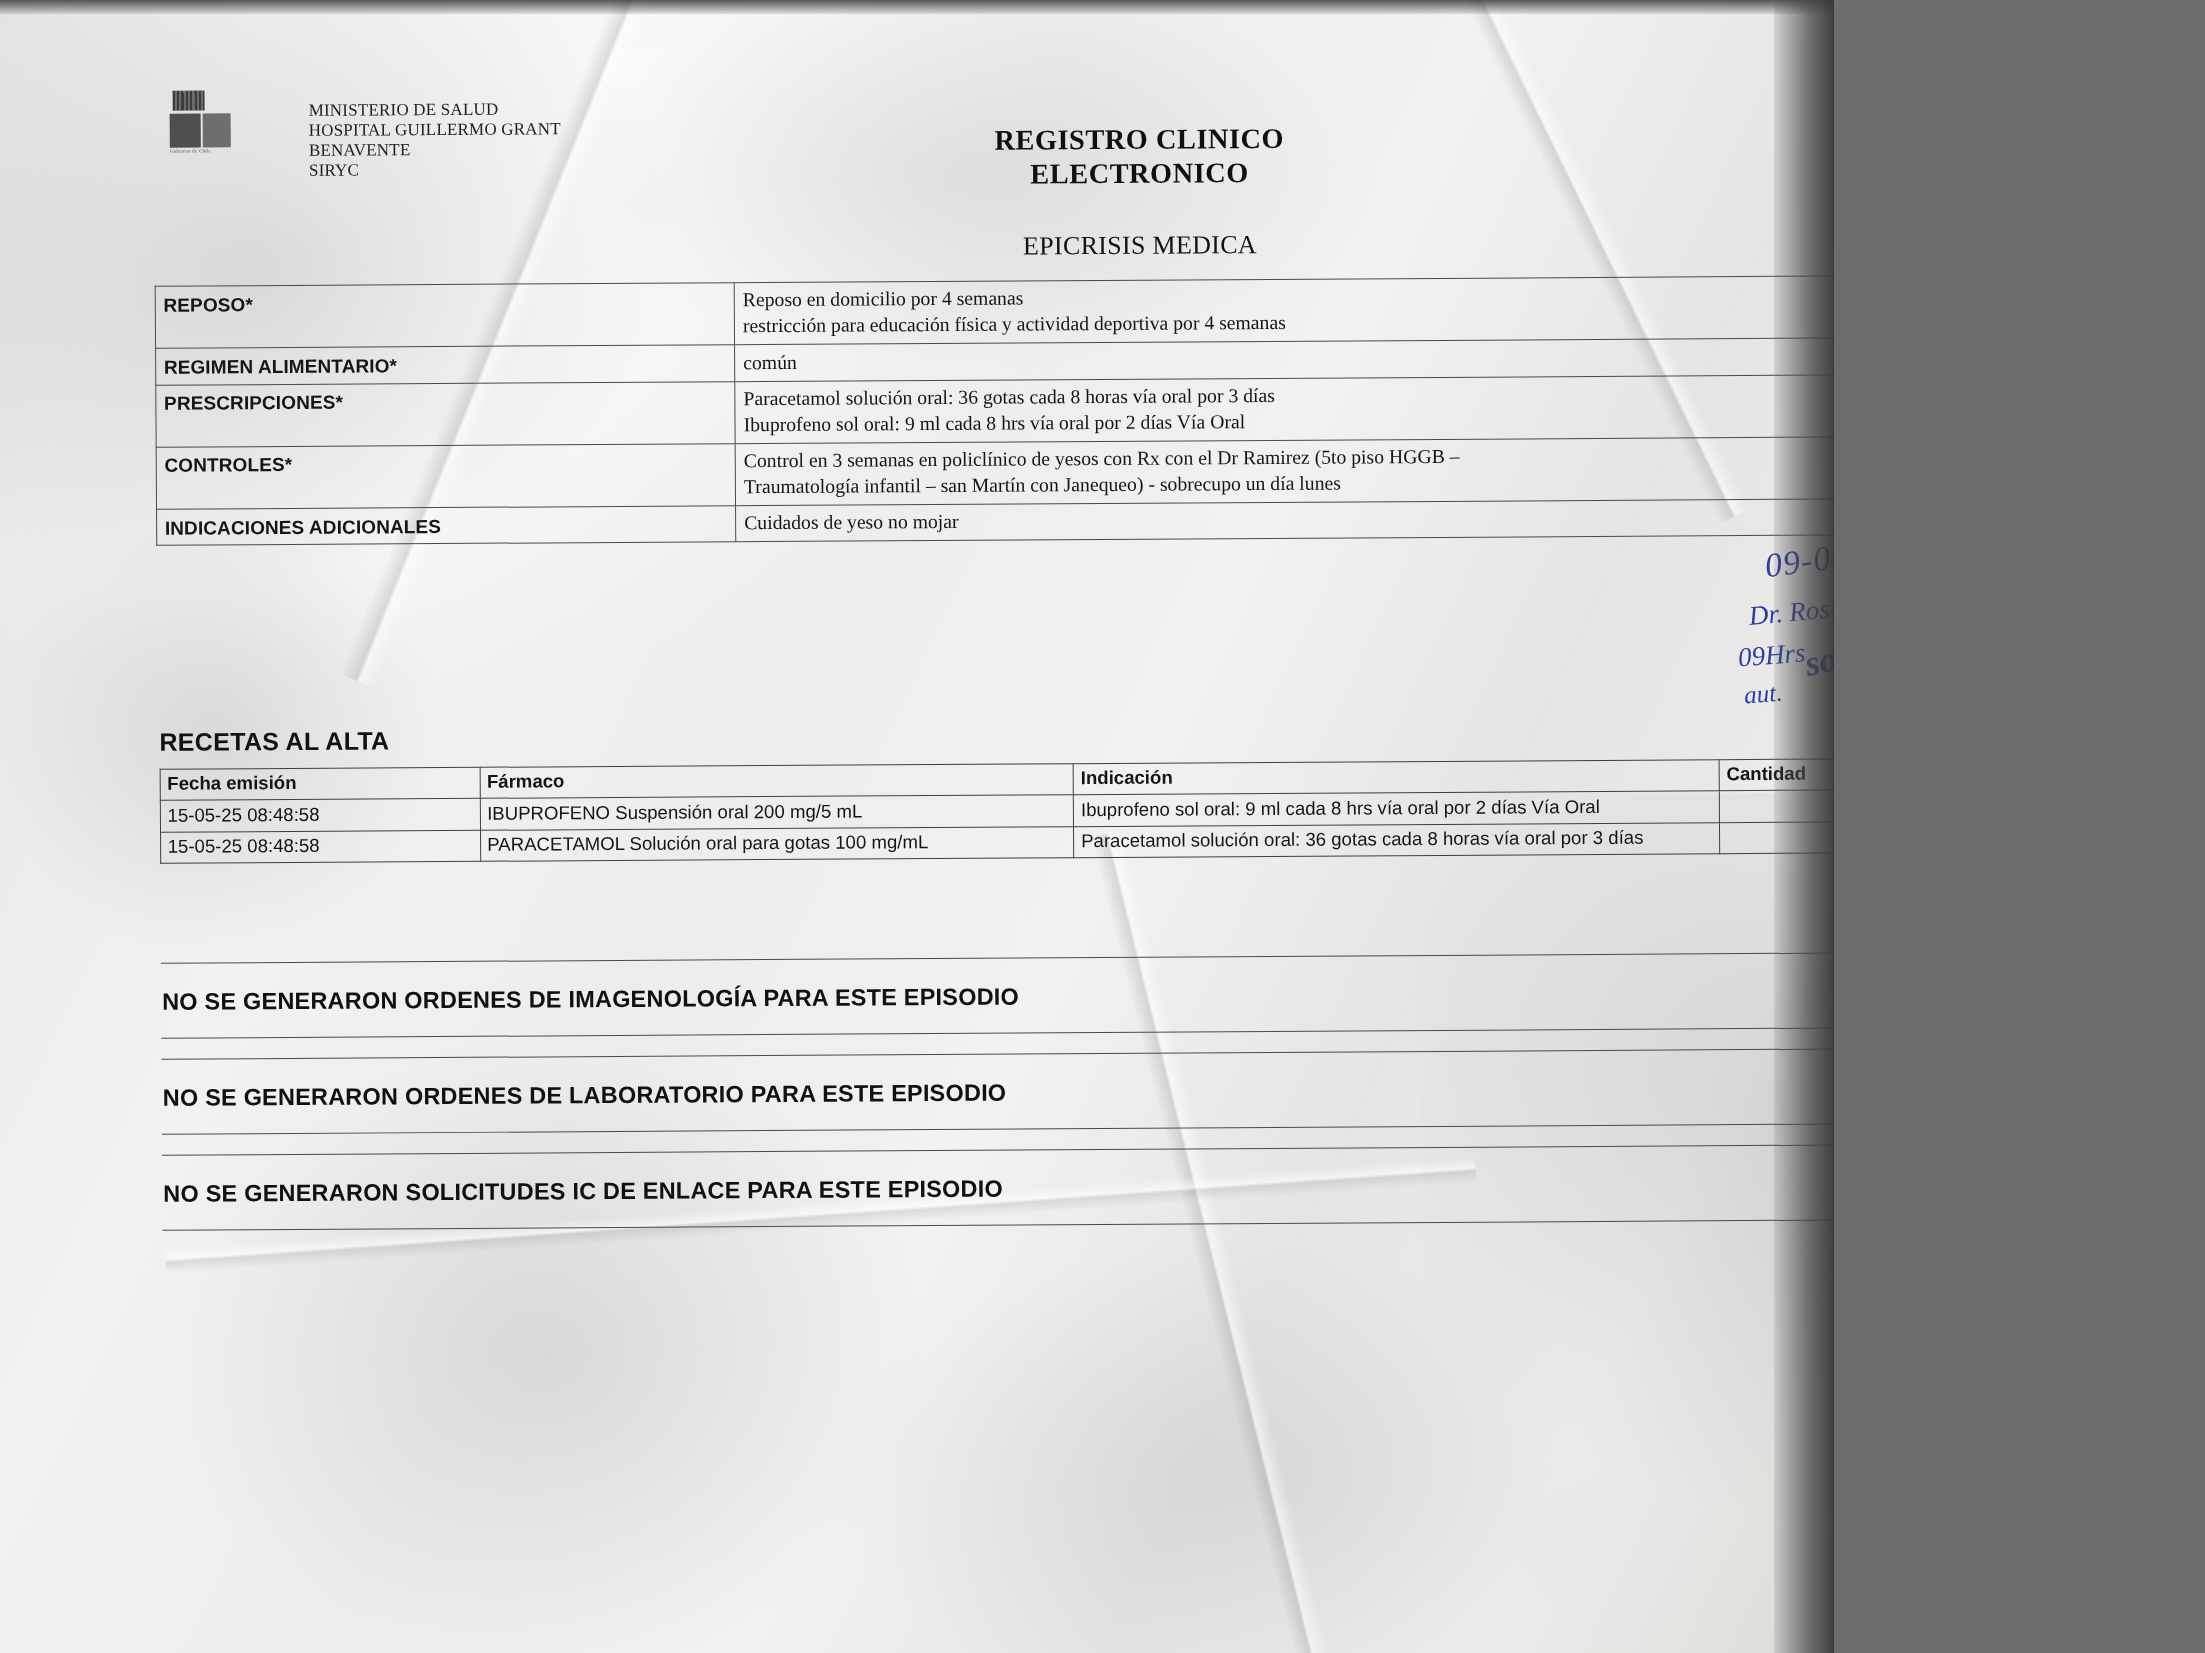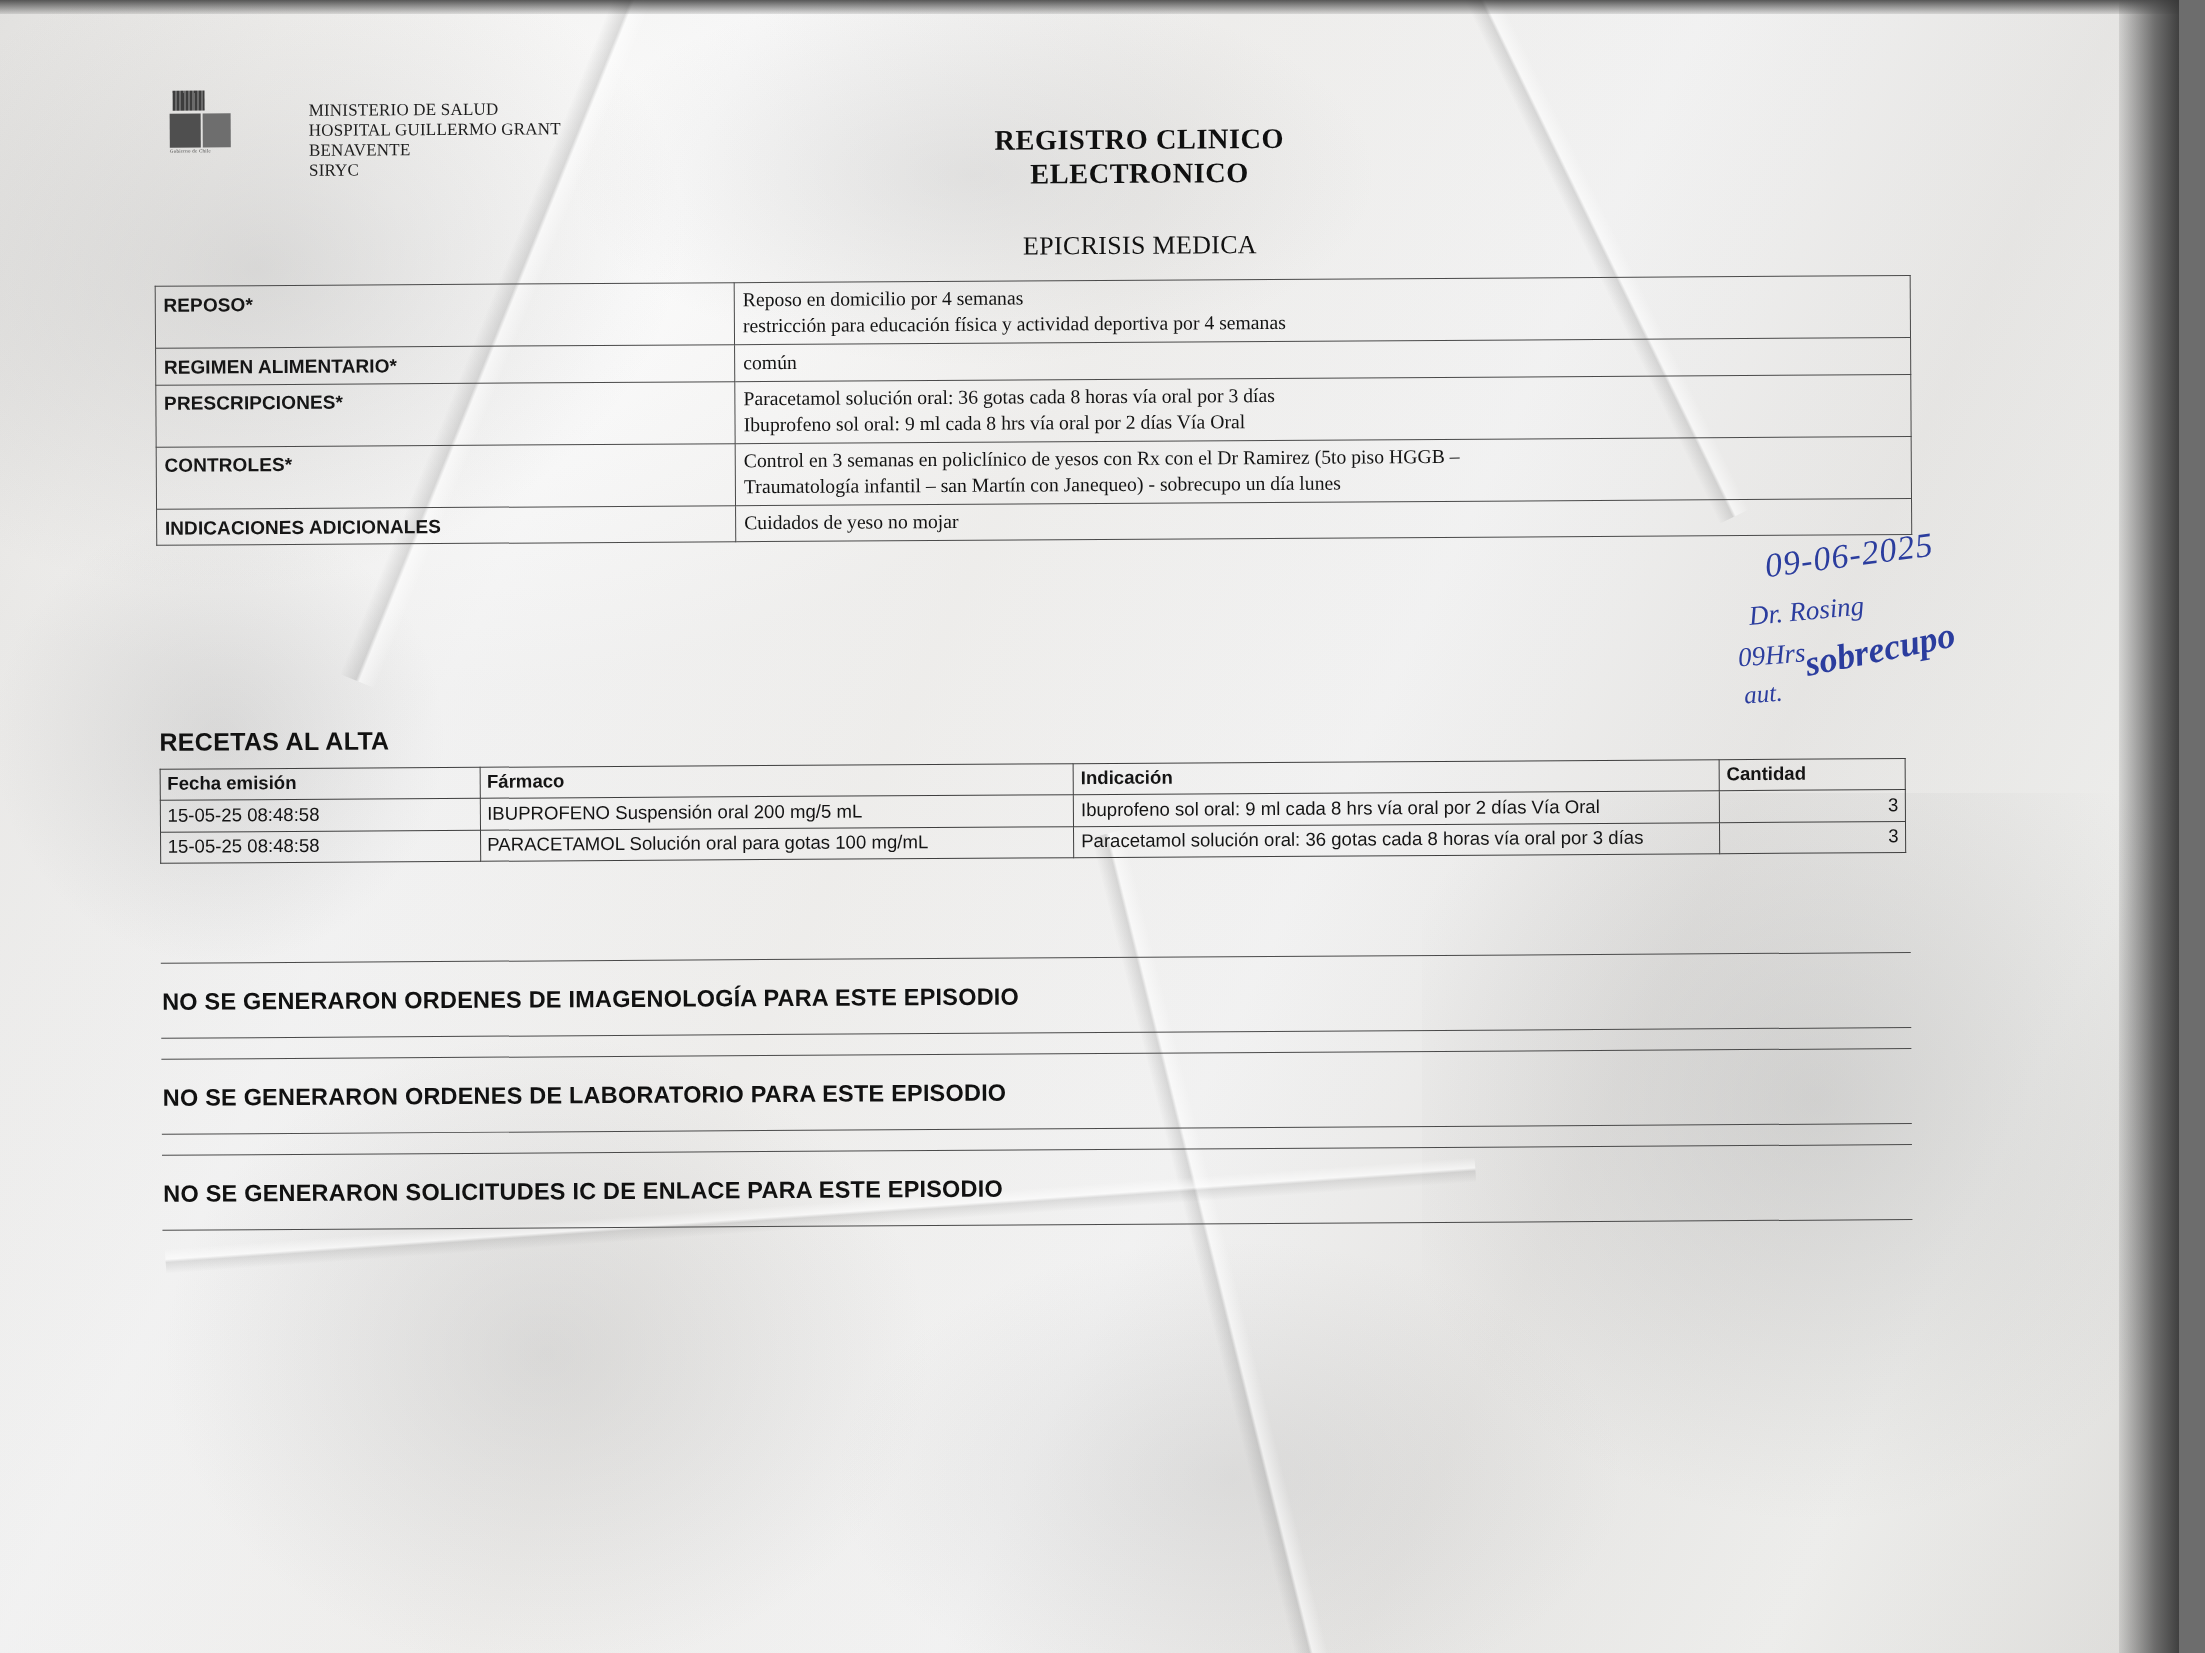--- a/index.html
+++ b/index.html
@@ -11,21 +11,21 @@
     width: 2205px;
     height: 1654px;
     overflow: hidden;
     font-family: "Liberation Serif", serif;
   }
 
   
   #paper {
     position: absolute;
     left: 0; top: 0;
-    width: 2179px;
+    width: 1834px;
     height: 1654px;
     background:
       radial-gradient(ellipse 766px 492px at 18% 12%, rgba(255,255,255,0.0) 0%, rgba(120,120,120,0.10) 100%),
       linear-gradient(115deg, #e9e8e6 0%, #f6f5f3 10%, #ffffff 26%, #fbfaf8 42%, #ffffff 58%, #f2f1ef 72%, #fafaf8 86%, #e7e6e3 100%);
     overflow: hidden;
   }
   
   .wash { position:absolute; pointer-events:none; }
   .w1 { left:-66px; top:-44px; width:820px; height:656px;
         background: radial-gradient(ellipse at 40% 45%, rgba(150,150,150,0.30) 0%, rgba(150,150,150,0.0) 62%);

